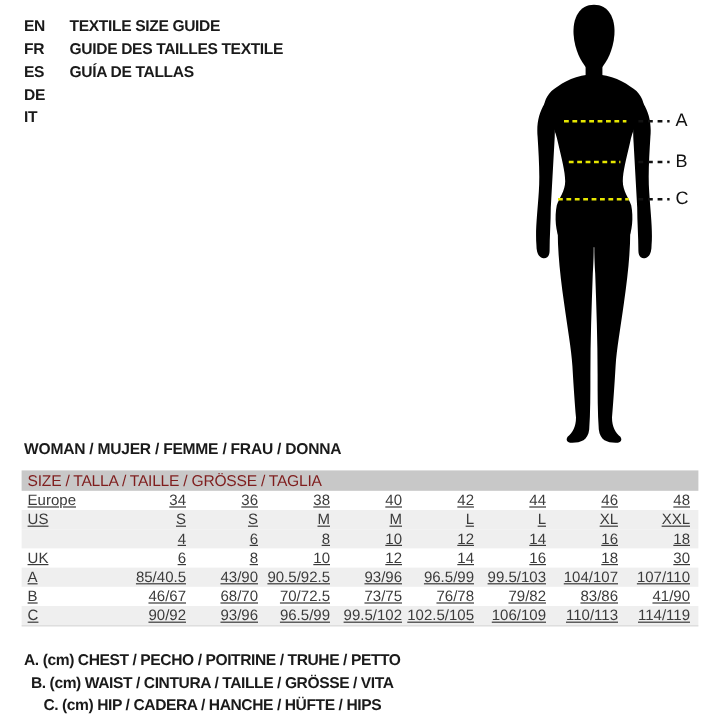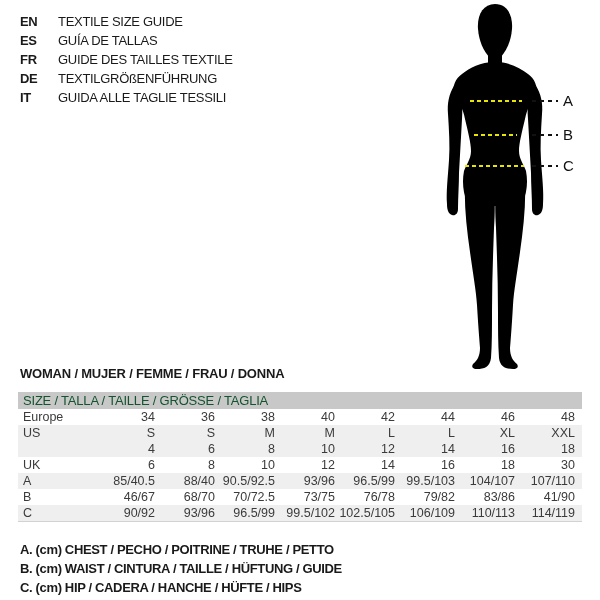--- a/index.html
+++ b/index.html
@@ -7,70 +7,68 @@
     width:600px; height:600px; background:#ffffff;
     font-family:"Liberation Sans", sans-serif;
     color:#1a1a1a; position:relative; overflow:hidden;
   }
   .page { position:absolute; inset:0; width:480px; height:600px; }
 
   
   .lang-block { position:absolute; left:20px; top:12px; }
   .lang-row { display:flex; height:19px; align-items:center; }
   .lang-code { width:38px; font-weight:bold; font-size:13px; letter-spacing:-0.3px; }
-  .lang-label { font-weight:normal; font-size:13px; letter-spacing:-0.3px; white-space:nowrap; }
+  .lang-label { font-weight:bold; font-size:13px; letter-spacing:-0.3px; white-space:nowrap; }
 
   
   .figure { position:absolute; left:440px; top:0; width:145px; height:375px; }
   .figure svg { display:block; }
   .measure-label { position:absolute; font-size:15px; color:#111; }
   .measure-label.a { left:563px; top:92px; }
   .measure-label.b { left:563px; top:126px; }
   .measure-label.c { left:563px; top:157px; }
 
   
   .section-title { position:absolute; left:20px; top:366px; font-size:13px; font-weight:bold; letter-spacing:-0.2px; }
 
   
   .size-table { position:absolute; left:18px; top:392px; width:564px; font-size:12.5px; color:#3b3b3b; border-bottom:1px solid #d2d2d2; }
-  .t-header { height:17px; background:var(--header-bg,#c8c8c8); display:flex; align-items:center; padding-left:5px; font-size:13px; color:#14532d; letter-spacing:-0.2px; }
-  .t-row { display:grid; grid-template-columns:77px repeat(8,60px); height:16px; align-items:center; }
+  .t-header { height:17px; background:var(--header-bg,#c8c8c8); display:flex; align-items:center; padding-left:5px; font-size:13px; color:#7f1d1d; letter-spacing:-0.2px; }
+  .t-row { display:grid; grid-template-columns:77px repeat(8,60px); height:16px; align-items:center;text-decoration:underline; }
   .t-row.shaded { background:var(--alt-row-bg,#efefef); }
   .t-label { padding-left:5px; white-space:nowrap; }
   .t-cell { text-align:right; white-space:nowrap; }
 
   
-  .legend { position:absolute; left:20px; top:542px; }
+  .legend { position:absolute; left:20px; top:542px;text-align:center; }
   .legend-row { height:19px; font-size:13px; font-weight:bold; letter-spacing:-0.35px; white-space:nowrap; }
 </style>
 </head>
 <body>
 
 <div class="page">
 
   <div class="lang-block">
       <div class="lang-row">
         <span class="lang-code">EN</span>
         <span class="lang-label">TEXTILE SIZE GUIDE</span>
       </div>
       <div class="lang-row">
+        <span class="lang-code">FR</span>
+        <span class="lang-label">GUIDE DES TAILLES TEXTILE</span>
+      </div>
+      <div class="lang-row">
         <span class="lang-code">ES</span>
         <span class="lang-label">GUÍA DE TALLAS</span>
       </div>
       <div class="lang-row">
-        <span class="lang-code">FR</span>
-        <span class="lang-label">GUIDE DES TAILLES TEXTILE</span>
-      </div>
-      <div class="lang-row">
         <span class="lang-code">DE</span>
-        <span class="lang-label">TEXTILGRÖßENFÜHRUNG</span>
       </div>
       <div class="lang-row">
         <span class="lang-code">IT</span>
-        <span class="lang-label">GUIDA ALLE TAGLIE TESSILI</span>
       </div>
     </div>
 
   <div class="figure">
     <svg width="145" height="375" viewBox="0 0 145 375" aria-hidden="true">
       <g fill="#000000">
         <path d="M55 4 C67 4 73 15 72 29 C71 42 66 51 61 57 L49 57 C44 51 39 42 38 29 C37 15 43 4 55 4 Z"></path>
         <rect x="48" y="46" width="14" height="22"></rect>
         <path d="M55 62 C70 62 80 68 88 74 C95 79 97 86 97 93 C91 101 87 109 85 119 C82 132 79 143 79 151 C79 159 84 165 86 171 C88 181 87 193 83 201 C76 209 62 206 55 206 C48 206 34 209 27 201 C23 193 22 181 24 171 C26 165 31 159 31 151 C31 143 28 132 25 119 C23 109 19 101 13 93 C13 86 15 79 22 74 C30 68 40 62 55 62 Z"></path>
         <path d="M14 86 C9 94 7 103 8 114 C9 130 10 146 9 160 C8 176 6 192 7 204 C7 211 9 214 12 215 C15 216 18 214 18 209 C18 197 19 185 19 173 C20 155 21 137 22 119 C23 105 22 95 18 87 Z"></path>
@@ -139,21 +137,21 @@
           <span class="t-cell">10</span>
           <span class="t-cell">12</span>
           <span class="t-cell">14</span>
           <span class="t-cell">16</span>
           <span class="t-cell">18</span>
           <span class="t-cell">30</span>
         </div>
         <div class="t-row shaded">
           <span class="t-label">A</span>
           <span class="t-cell">85/40.5</span>
-          <span class="t-cell">88/40</span>
+          <span class="t-cell">43/90</span>
           <span class="t-cell">90.5/92.5</span>
           <span class="t-cell">93/96</span>
           <span class="t-cell">96.5/99</span>
           <span class="t-cell">99.5/103</span>
           <span class="t-cell">104/107</span>
           <span class="t-cell">107/110</span>
         </div>
         <div class="t-row">
           <span class="t-label">B</span>
           <span class="t-cell">46/67</span>
@@ -174,17 +172,17 @@
           <span class="t-cell">102.5/105</span>
           <span class="t-cell">106/109</span>
           <span class="t-cell">110/113</span>
           <span class="t-cell">114/119</span>
         </div>
       </div>
   </div>
 
   <div class="legend">
       <div class="legend-row">A. (cm) CHEST / PECHO / POITRINE / TRUHE / PETTO</div>
-      <div class="legend-row">B. (cm) WAIST / CINTURA / TAILLE / HÜFTUNG / GUIDE</div>
+      <div class="legend-row">B. (cm) WAIST / CINTURA / TAILLE / GRÖSSE / VITA</div>
       <div class="legend-row">C. (cm) HIP / CADERA / HANCHE / HÜFTE / HIPS</div>
     </div>
 
 </div>
 
 </body></html>

